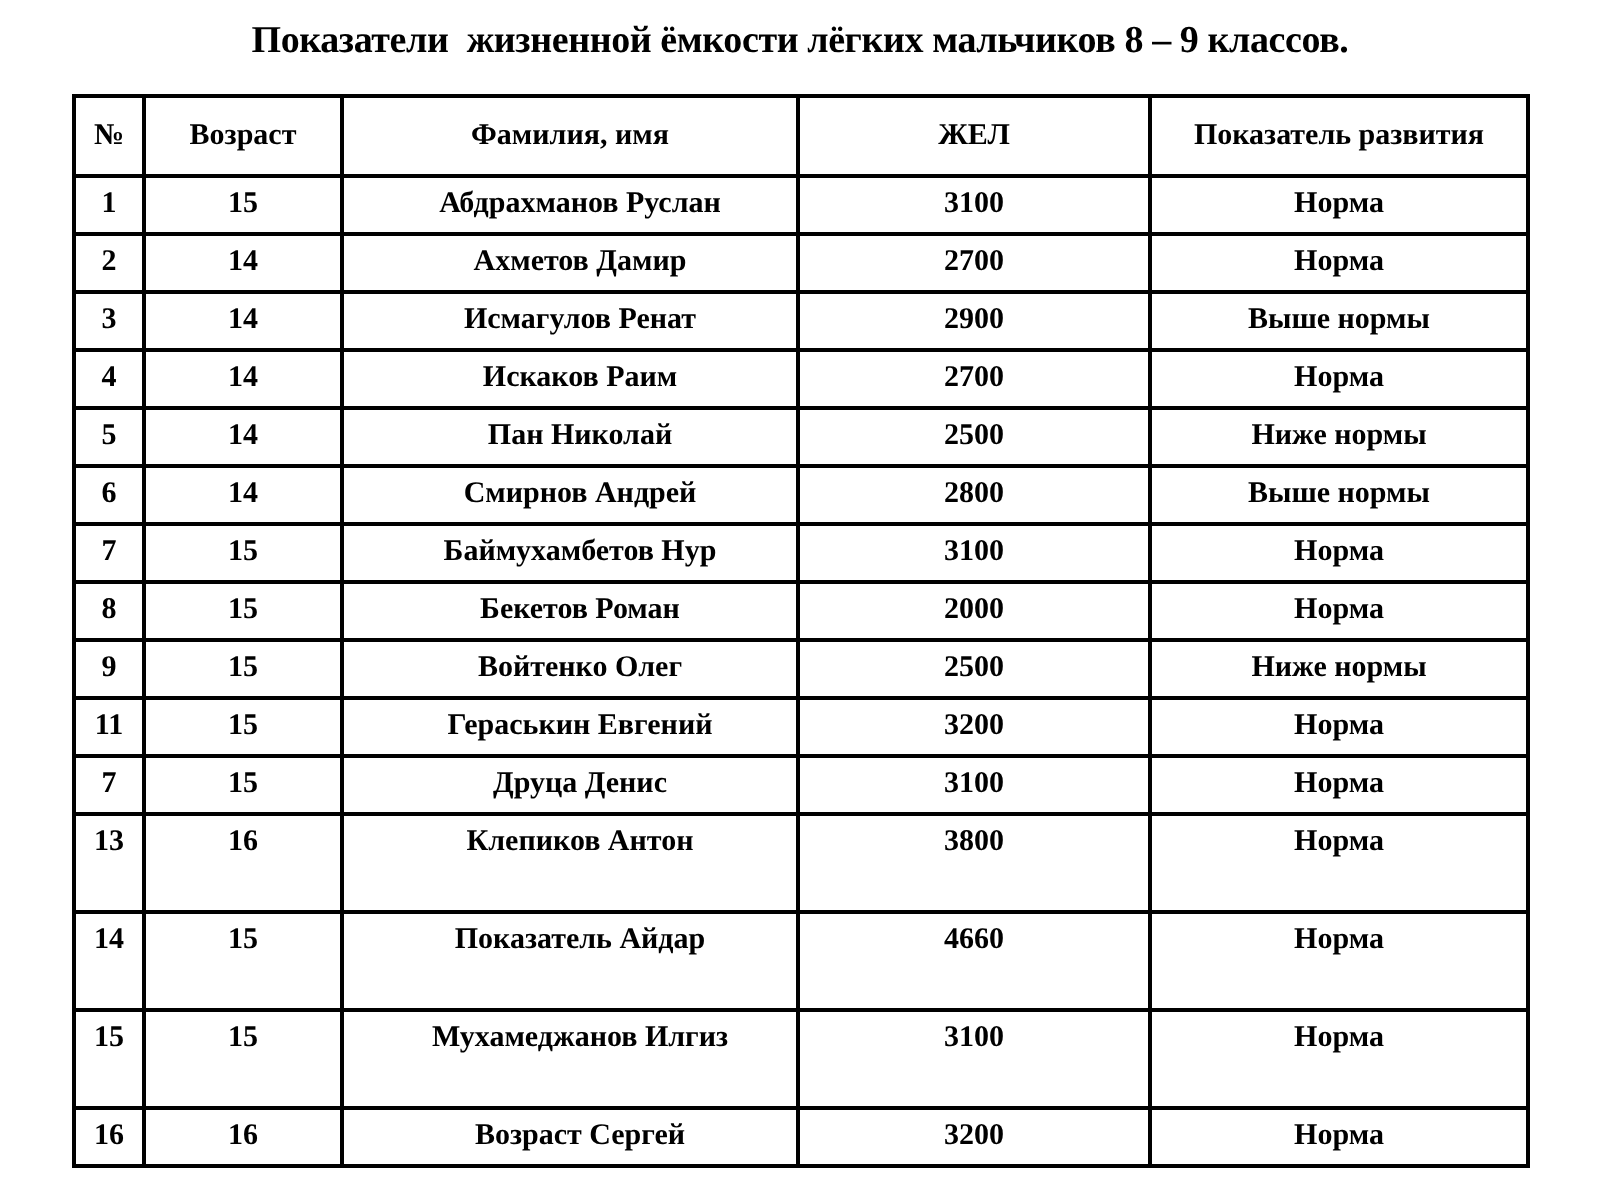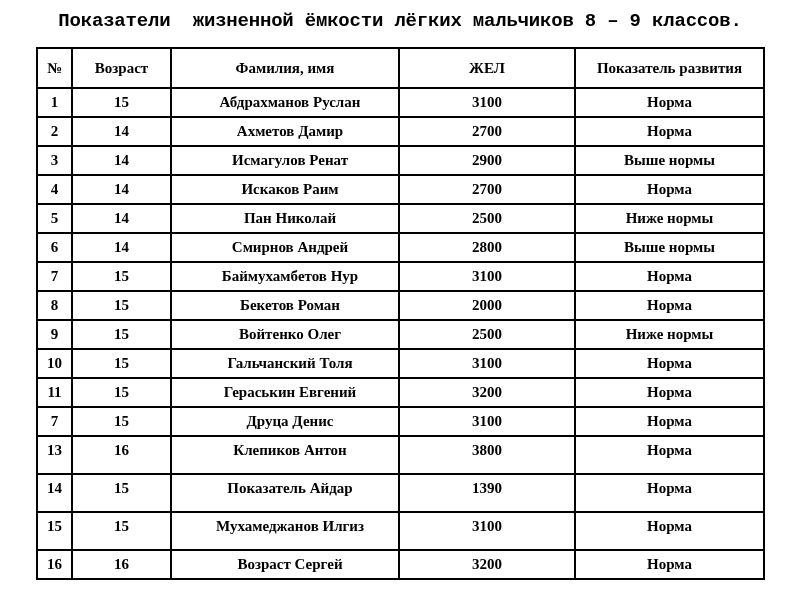--- a/index.html
+++ b/index.html
@@ -10,21 +10,21 @@
   body {
     width: 800px;
     height: 600px;
     overflow: hidden;
     font-family: "Liberation Serif", serif;
     color: #000000;
   }
   .page-title {
     margin-top: 10px;
     text-align: center;
-    font-family: Liberation Mono, monospace;
+    font-family: Liberation Serif, serif;
     font-weight: bold;
     font-size: 19px;
     letter-spacing: -0.2px;
     color: #000000;
     white-space: pre;
   }
   table.data-table {
     margin-left: 36px;
     margin-top: 15px;
     width: 727px;
@@ -48,21 +48,21 @@
   }
   table.data-table thead th {
     font-size: 15px;
     font-weight: bold;
     vertical-align: middle;
   }
   table.data-table tbody tr {
     height: 29px;
   }
   table.data-table tbody tr.tall {
-    height: 38px;
+    height: 49px;
   }
   table.data-table tbody tr.tall td {
     vertical-align: top;
     padding-top: 5px;
   }
   table.data-table td.col-2 {
     text-align: center;
     padding-left: 10px;
   }
 </style>
@@ -146,27 +146,20 @@
         <td class="col-4">Норма</td>
       </tr>
       <tr>
         <td class="col-0">9</td>
         <td class="col-1">15</td>
         <td class="col-2">Войтенко Олег</td>
         <td class="col-3">2500</td>
         <td class="col-4">Ниже нормы</td>
       </tr>
       <tr>
-        <td class="col-0">10</td>
-        <td class="col-1">15</td>
-        <td class="col-2">Гальчанский Толя</td>
-        <td class="col-3">3100</td>
-        <td class="col-4">Норма</td>
-      </tr>
-      <tr>
         <td class="col-0">11</td>
         <td class="col-1">15</td>
         <td class="col-2">Гераськин Евгений</td>
         <td class="col-3">3200</td>
         <td class="col-4">Норма</td>
       </tr>
       <tr>
         <td class="col-0">7</td>
         <td class="col-1">15</td>
         <td class="col-2">Друца Денис</td>
@@ -177,21 +170,21 @@
         <td class="col-0">13</td>
         <td class="col-1">16</td>
         <td class="col-2">Клепиков Антон</td>
         <td class="col-3">3800</td>
         <td class="col-4">Норма</td>
       </tr>
       <tr class="tall">
         <td class="col-0">14</td>
         <td class="col-1">15</td>
         <td class="col-2">Показатель Айдар</td>
-        <td class="col-3">1390</td>
+        <td class="col-3">4660</td>
         <td class="col-4">Норма</td>
       </tr>
       <tr class="tall">
         <td class="col-0">15</td>
         <td class="col-1">15</td>
         <td class="col-2">Мухамеджанов Илгиз</td>
         <td class="col-3">3100</td>
         <td class="col-4">Норма</td>
       </tr>
       <tr>

